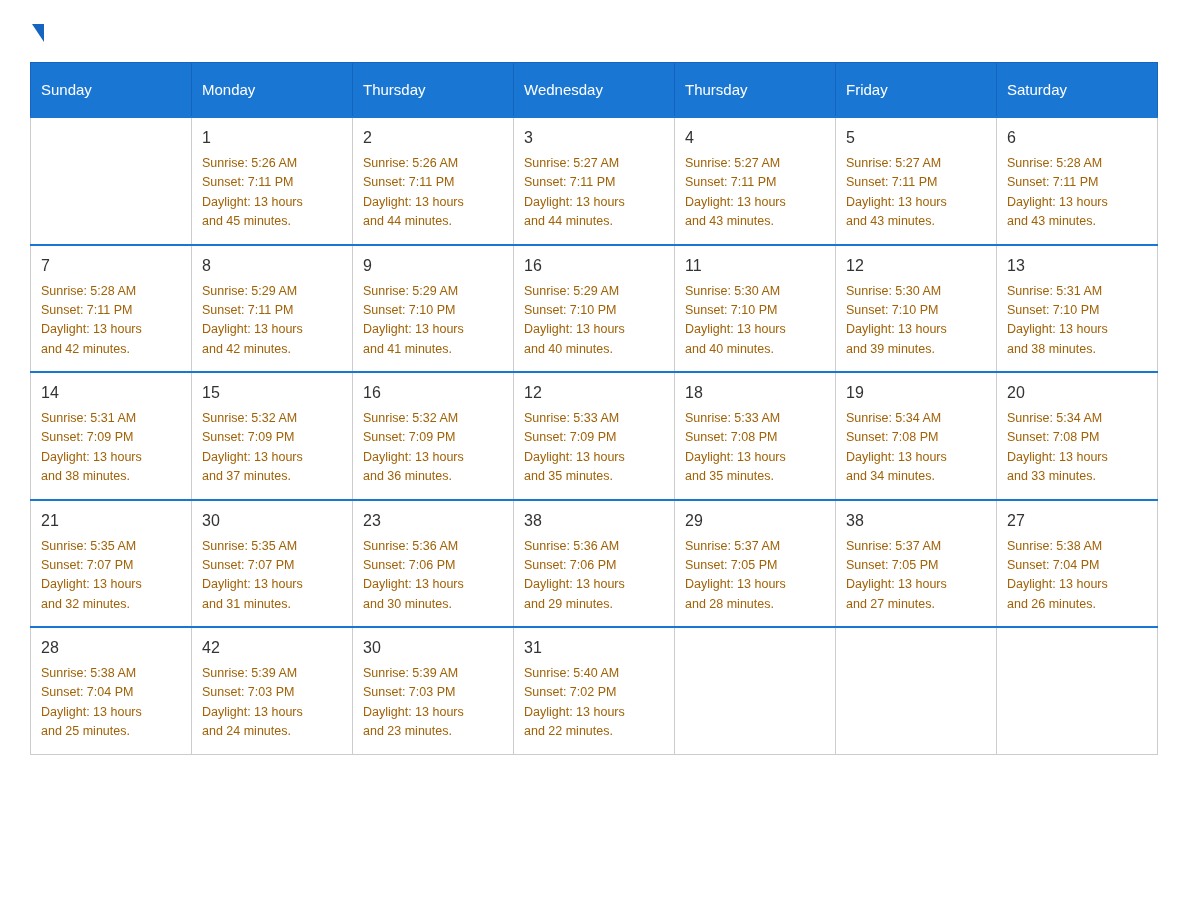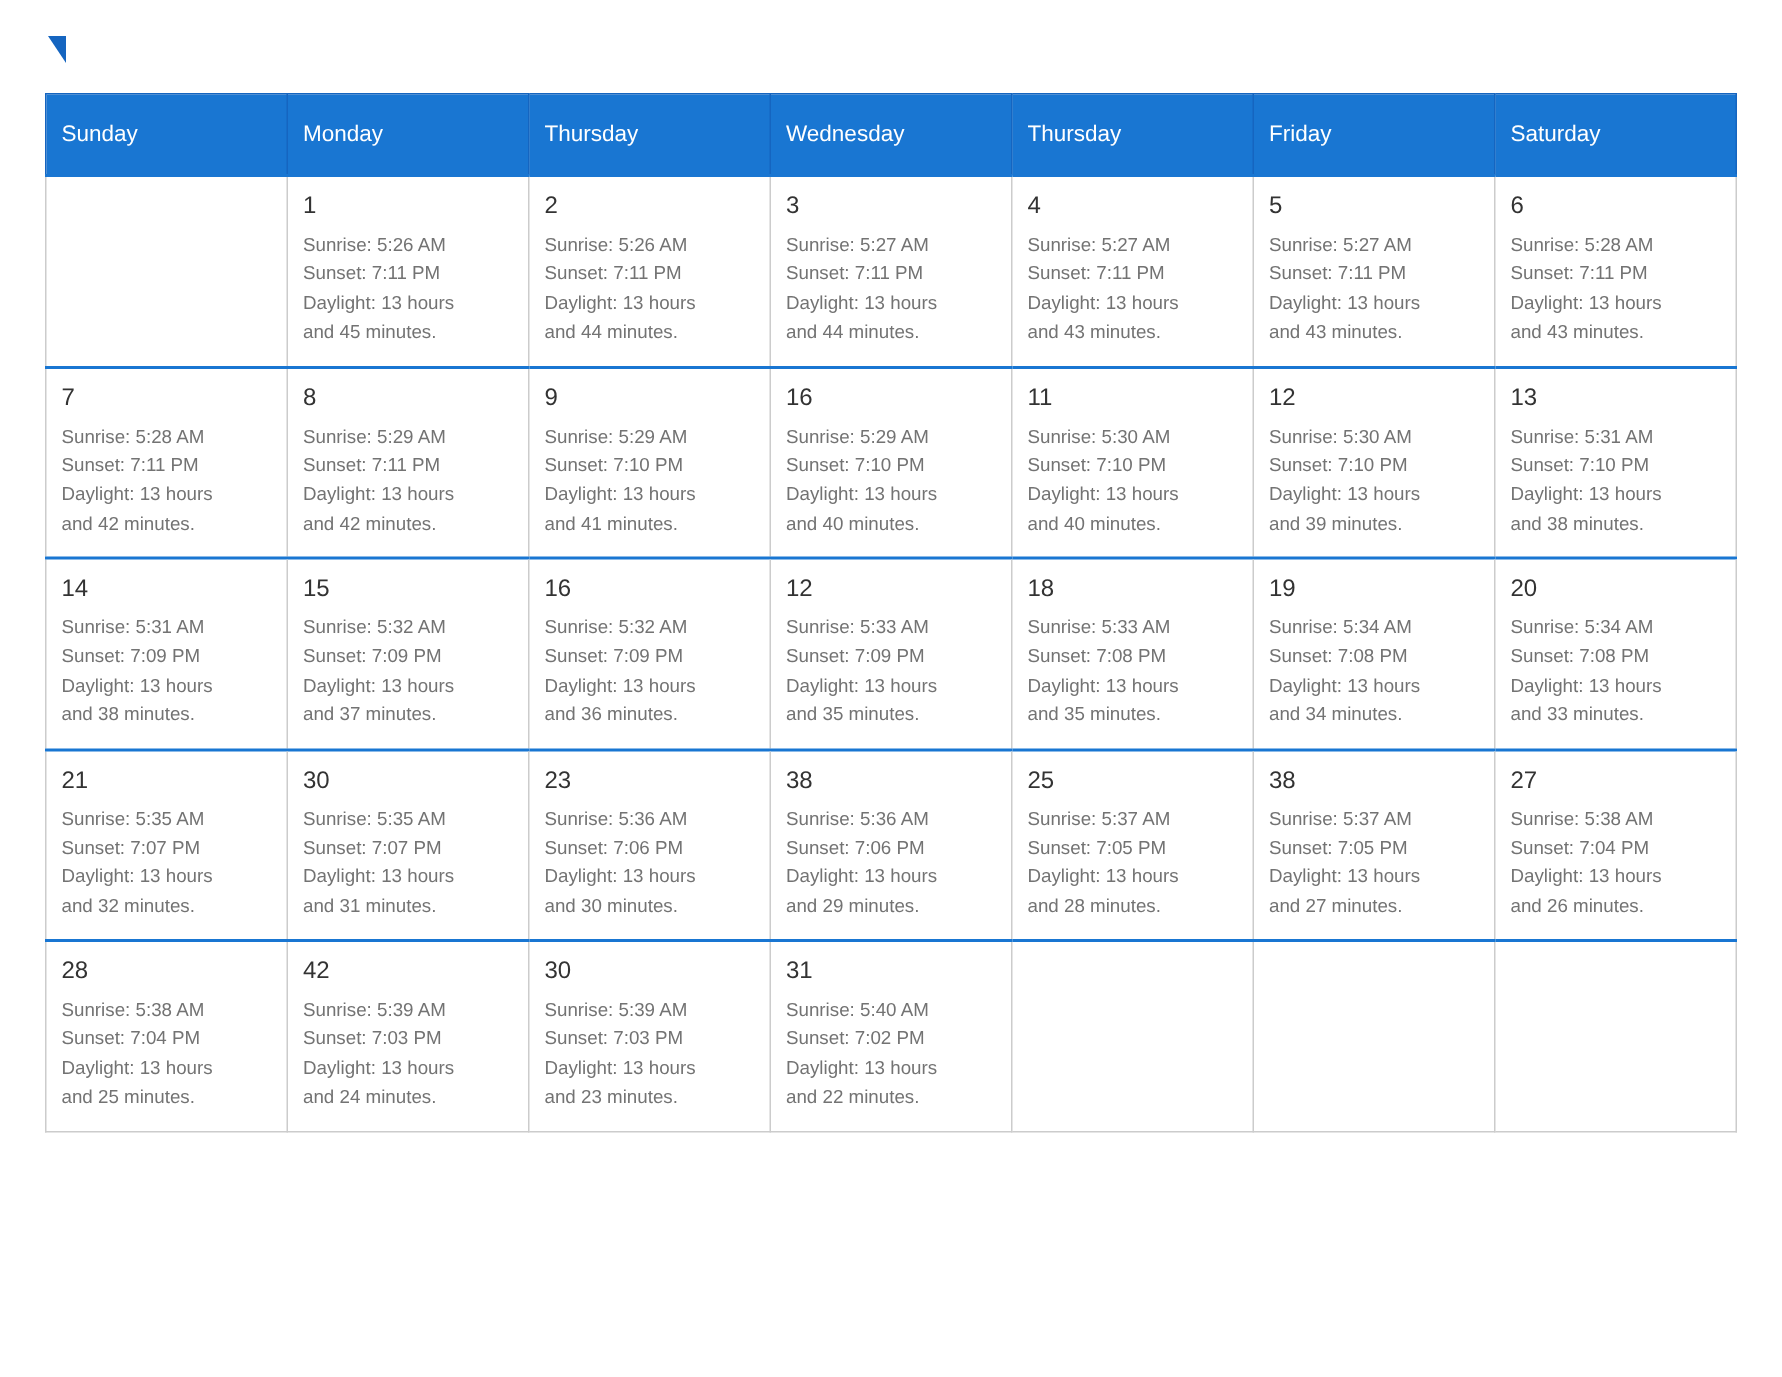--- a/index.html
+++ b/index.html
@@ -83,21 +83,21 @@
       min-height: 110px;
     }
     .day-number {
       font-size: 16px;
       font-weight: normal;
       color: #333;
       display: block;
       margin-bottom: 4px;
     }
     .day-info {
-      color: #737373;
+      color: #a16207;
       font-size: 12.5px;
       line-height: 1.55;
     }
     tbody tr td:empty {
       background: #fff;
       border-top: 2px solid #1976D2;
     }
   </style>
 </head>
 <body>
@@ -227,21 +227,21 @@
         </td>
         <td>
           <span class="day-number">23</span>
           <div class="day-info">Sunrise: 5:36 AM<br>Sunset: 7:06 PM<br>Daylight: 13 hours<br>and 30 minutes.</div>
         </td>
         <td>
           <span class="day-number">38</span>
           <div class="day-info">Sunrise: 5:36 AM<br>Sunset: 7:06 PM<br>Daylight: 13 hours<br>and 29 minutes.</div>
         </td>
         <td>
-          <span class="day-number">25</span>
+          <span class="day-number">29</span>
           <div class="day-info">Sunrise: 5:37 AM<br>Sunset: 7:05 PM<br>Daylight: 13 hours<br>and 28 minutes.</div>
         </td>
         <td>
           <span class="day-number">38</span>
           <div class="day-info">Sunrise: 5:37 AM<br>Sunset: 7:05 PM<br>Daylight: 13 hours<br>and 27 minutes.</div>
         </td>
         <td>
           <span class="day-number">27</span>
           <div class="day-info">Sunrise: 5:38 AM<br>Sunset: 7:04 PM<br>Daylight: 13 hours<br>and 26 minutes.</div>
         </td>

